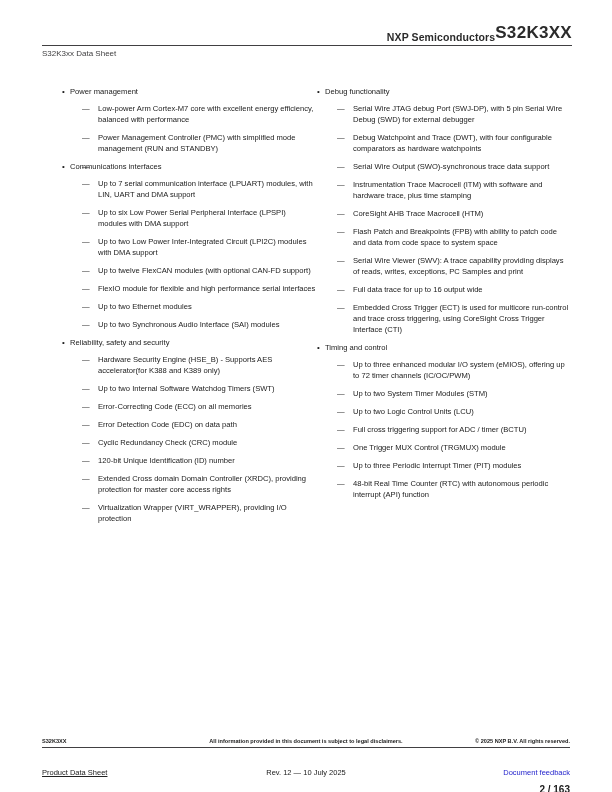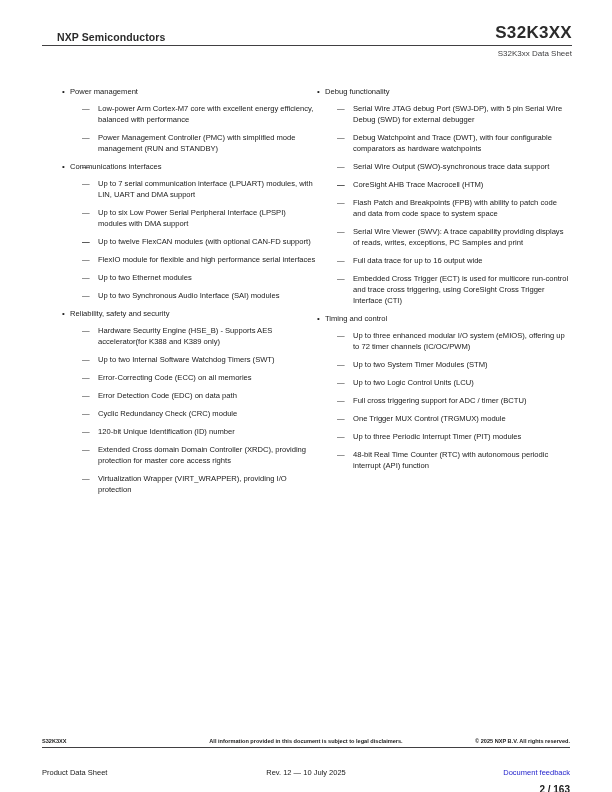--- a/index.html
+++ b/index.html
@@ -3,42 +3,42 @@
 <meta charset="utf-8">
 <style>
   html,body{margin:0;padding:0;background:#e8e8e8;}
   .page{
     position:relative;width:612px;height:792px;background:#ffffff;
     font-family:"Liberation Sans","DejaVu Sans",sans-serif;color:#212121;
     overflow:hidden;margin:0 auto;
   }
   
   .hdr{position:absolute;top:0;left:42px;right:40px;}
-  .hdr-row{display:flex;justify-content:space-between;align-items:flex-end;height:43px;padding-left:15px;}
+  .hdr-row{display:flex;justify-content:flex-end;align-items:flex-end;height:43px;padding-left:15px;}
   .vendor{font-size:10.5px;font-weight:bold;color:#2b2b2b;letter-spacing:0.1px;}
   .product{font-size:17px;font-weight:bold;color:#2b2b2b;letter-spacing:0.3px;}
   .hdr-rule{border-top:1.4px solid #414042;margin-top:2px;}
-  .hdr-sub{text-align:right;font-size:8px;color:#414042;padding-top:3px;}
+  .hdr-sub{text-align:left;font-size:8px;color:#414042;padding-top:3px;}
   
   .col{position:absolute;top:86px;width:254px;}
   .col-left{left:62px;}
   .col-right{left:317px;}
   .sec-title{position:relative;padding-left:8px;font-size:7.6px;line-height:11px;margin-bottom:6px;color:#212121;}
   .sec-title .blt{position:absolute;left:0;top:-0.5px;font-size:8px;}
   .item{position:relative;padding-left:36px;font-size:7.6px;line-height:11px;margin-bottom:7px;color:#212121;}
   .item .dash{position:absolute;left:20px;top:0;}
   
   .ftr{position:absolute;left:42px;right:42px;top:738px;}
   .f-row1{display:grid;grid-template-columns:1fr auto 1fr;font-size:5.6px;font-weight:bold;color:#1a1a1a;}
   .f-row1 .f-doc{justify-self:start;}
   .f-row1 .f-legal{justify-self:center;}
   .f-row1 .f-copy{justify-self:end;}
   .f-rule{border-top:1px solid #414042;margin-top:2.5px;}
   .f-row2{display:grid;grid-template-columns:1fr auto 1fr;align-items:baseline;font-size:7.5px;margin-top:3px;color:#212121;}
-  .f-row2 .f-type{justify-self:start;}
+  .f-row2 .f-type{justify-self:start;text-decoration:underline;}
   .f-row2 .f-rev{justify-self:center;margin-top:17px;}
   .f-row2 .f-link{justify-self:end;text-decoration:none;cursor:pointer;}
   .f-page{text-align:right;font-weight:bold;font-size:10px;margin-top:7px;color:#1a1a1a;}
 </style>
 </head>
 <body>
 
 <div class="page">
 
   <div class="hdr">
@@ -51,41 +51,41 @@
   </div>
 
   <div class="col col-left">
       <div class="sec-title"><span class="blt">•</span><span>Power management</span></div>
       <div class="item"><span class="dash">—</span><span>Low-power Arm Cortex-M7 core with excellent energy efficiency, balanced with performance</span></div>
       <div class="item"><span class="dash">—</span><span>Power Management Controller (PMC) with simplified mode management (RUN and STANDBY)</span></div>
       <div class="item"><span class="dash">—</span></div>
       <div class="sec-title"><span class="blt">•</span><span>Communications interfaces</span></div>
       <div class="item"><span class="dash">—</span><span>Up to 7 serial communication interface (LPUART) modules, with LIN, UART and DMA support</span></div>
       <div class="item"><span class="dash">—</span><span>Up to six Low Power Serial Peripheral Interface (LPSPI) modules with DMA support</span></div>
-      <div class="item"><span class="dash">—</span></div>
+      <div class="item"><span class="dash">—</span><span>Up to two Low Power Inter-Integrated Circuit (LPI2C) modules with DMA support</span></div>
       <div class="item"><span class="dash">—</span><span>Up to twelve FlexCAN modules (with optional CAN-FD support)</span></div>
       <div class="item"><span class="dash">—</span><span>FlexIO module for flexible and high performance serial interfaces</span></div>
       <div class="item"><span class="dash">—</span><span>Up to two Ethernet modules</span></div>
       <div class="item"><span class="dash">—</span><span>Up to two Synchronous Audio Interface (SAI) modules</span></div>
       <div class="sec-title"><span class="blt">•</span><span>Reliability, safety and security</span></div>
       <div class="item"><span class="dash">—</span><span>Hardware Security Engine (HSE_B) - Supports AES accelerator(for K388 and K389 only)</span></div>
       <div class="item"><span class="dash">—</span><span>Up to two Internal Software Watchdog Timers (SWT)</span></div>
       <div class="item"><span class="dash">—</span><span>Error-Correcting Code (ECC) on all memories</span></div>
       <div class="item"><span class="dash">—</span><span>Error Detection Code (EDC) on data path</span></div>
       <div class="item"><span class="dash">—</span><span>Cyclic Redundancy Check (CRC) module</span></div>
       <div class="item"><span class="dash">—</span><span>120-bit Unique Identification (ID) number</span></div>
       <div class="item"><span class="dash">—</span><span>Extended Cross domain Domain Controller (XRDC), providing protection for master core access rights</span></div>
       <div class="item"><span class="dash">—</span><span>Virtualization Wrapper (VIRT_WRAPPER), providing I/O protection</span></div>
     </div>
   <div class="col col-right">
       <div class="sec-title"><span class="blt">•</span><span>Debug functionality</span></div>
       <div class="item"><span class="dash">—</span><span>Serial Wire JTAG debug Port (SWJ-DP), with 5 pin Serial Wire Debug (SWD) for external debugger</span></div>
       <div class="item"><span class="dash">—</span><span>Debug Watchpoint and Trace (DWT), with four configurable comparators as hardware watchpoints</span></div>
       <div class="item"><span class="dash">—</span><span>Serial Wire Output (SWO)-synchronous trace data support</span></div>
-      <div class="item"><span class="dash">—</span></div>
+      <div class="item"><span class="dash">—</span><span>Instrumentation Trace Macrocell (ITM) with software and hardware trace, plus time stamping</span></div>
       <div class="item"><span class="dash">—</span><span>CoreSight AHB Trace Macrocell (HTM)</span></div>
       <div class="item"><span class="dash">—</span><span>Flash Patch and Breakpoints (FPB) with ability to patch code and data from code space to system space</span></div>
       <div class="item"><span class="dash">—</span><span>Serial Wire Viewer (SWV): A trace capability providing displays of reads, writes, exceptions, PC Samples and print</span></div>
       <div class="item"><span class="dash">—</span><span>Full data trace for up to 16 output wide</span></div>
       <div class="item"><span class="dash">—</span><span>Embedded Cross Trigger (ECT) is used for multicore run-control and trace cross triggering, using CoreSight Cross Trigger Interface (CTI)</span></div>
       <div class="sec-title"><span class="blt">•</span><span>Timing and control</span></div>
       <div class="item"><span class="dash">—</span><span>Up to three enhanced modular I/O system (eMIOS), offering up to 72 timer channels (IC/OC/PWM)</span></div>
       <div class="item"><span class="dash">—</span><span>Up to two System Timer Modules (STM)</span></div>
       <div class="item"><span class="dash">—</span><span>Up to two Logic Control Units (LCU)</span></div>
       <div class="item"><span class="dash">—</span><span>Full cross triggering support for ADC / timer (BCTU)</span></div>

